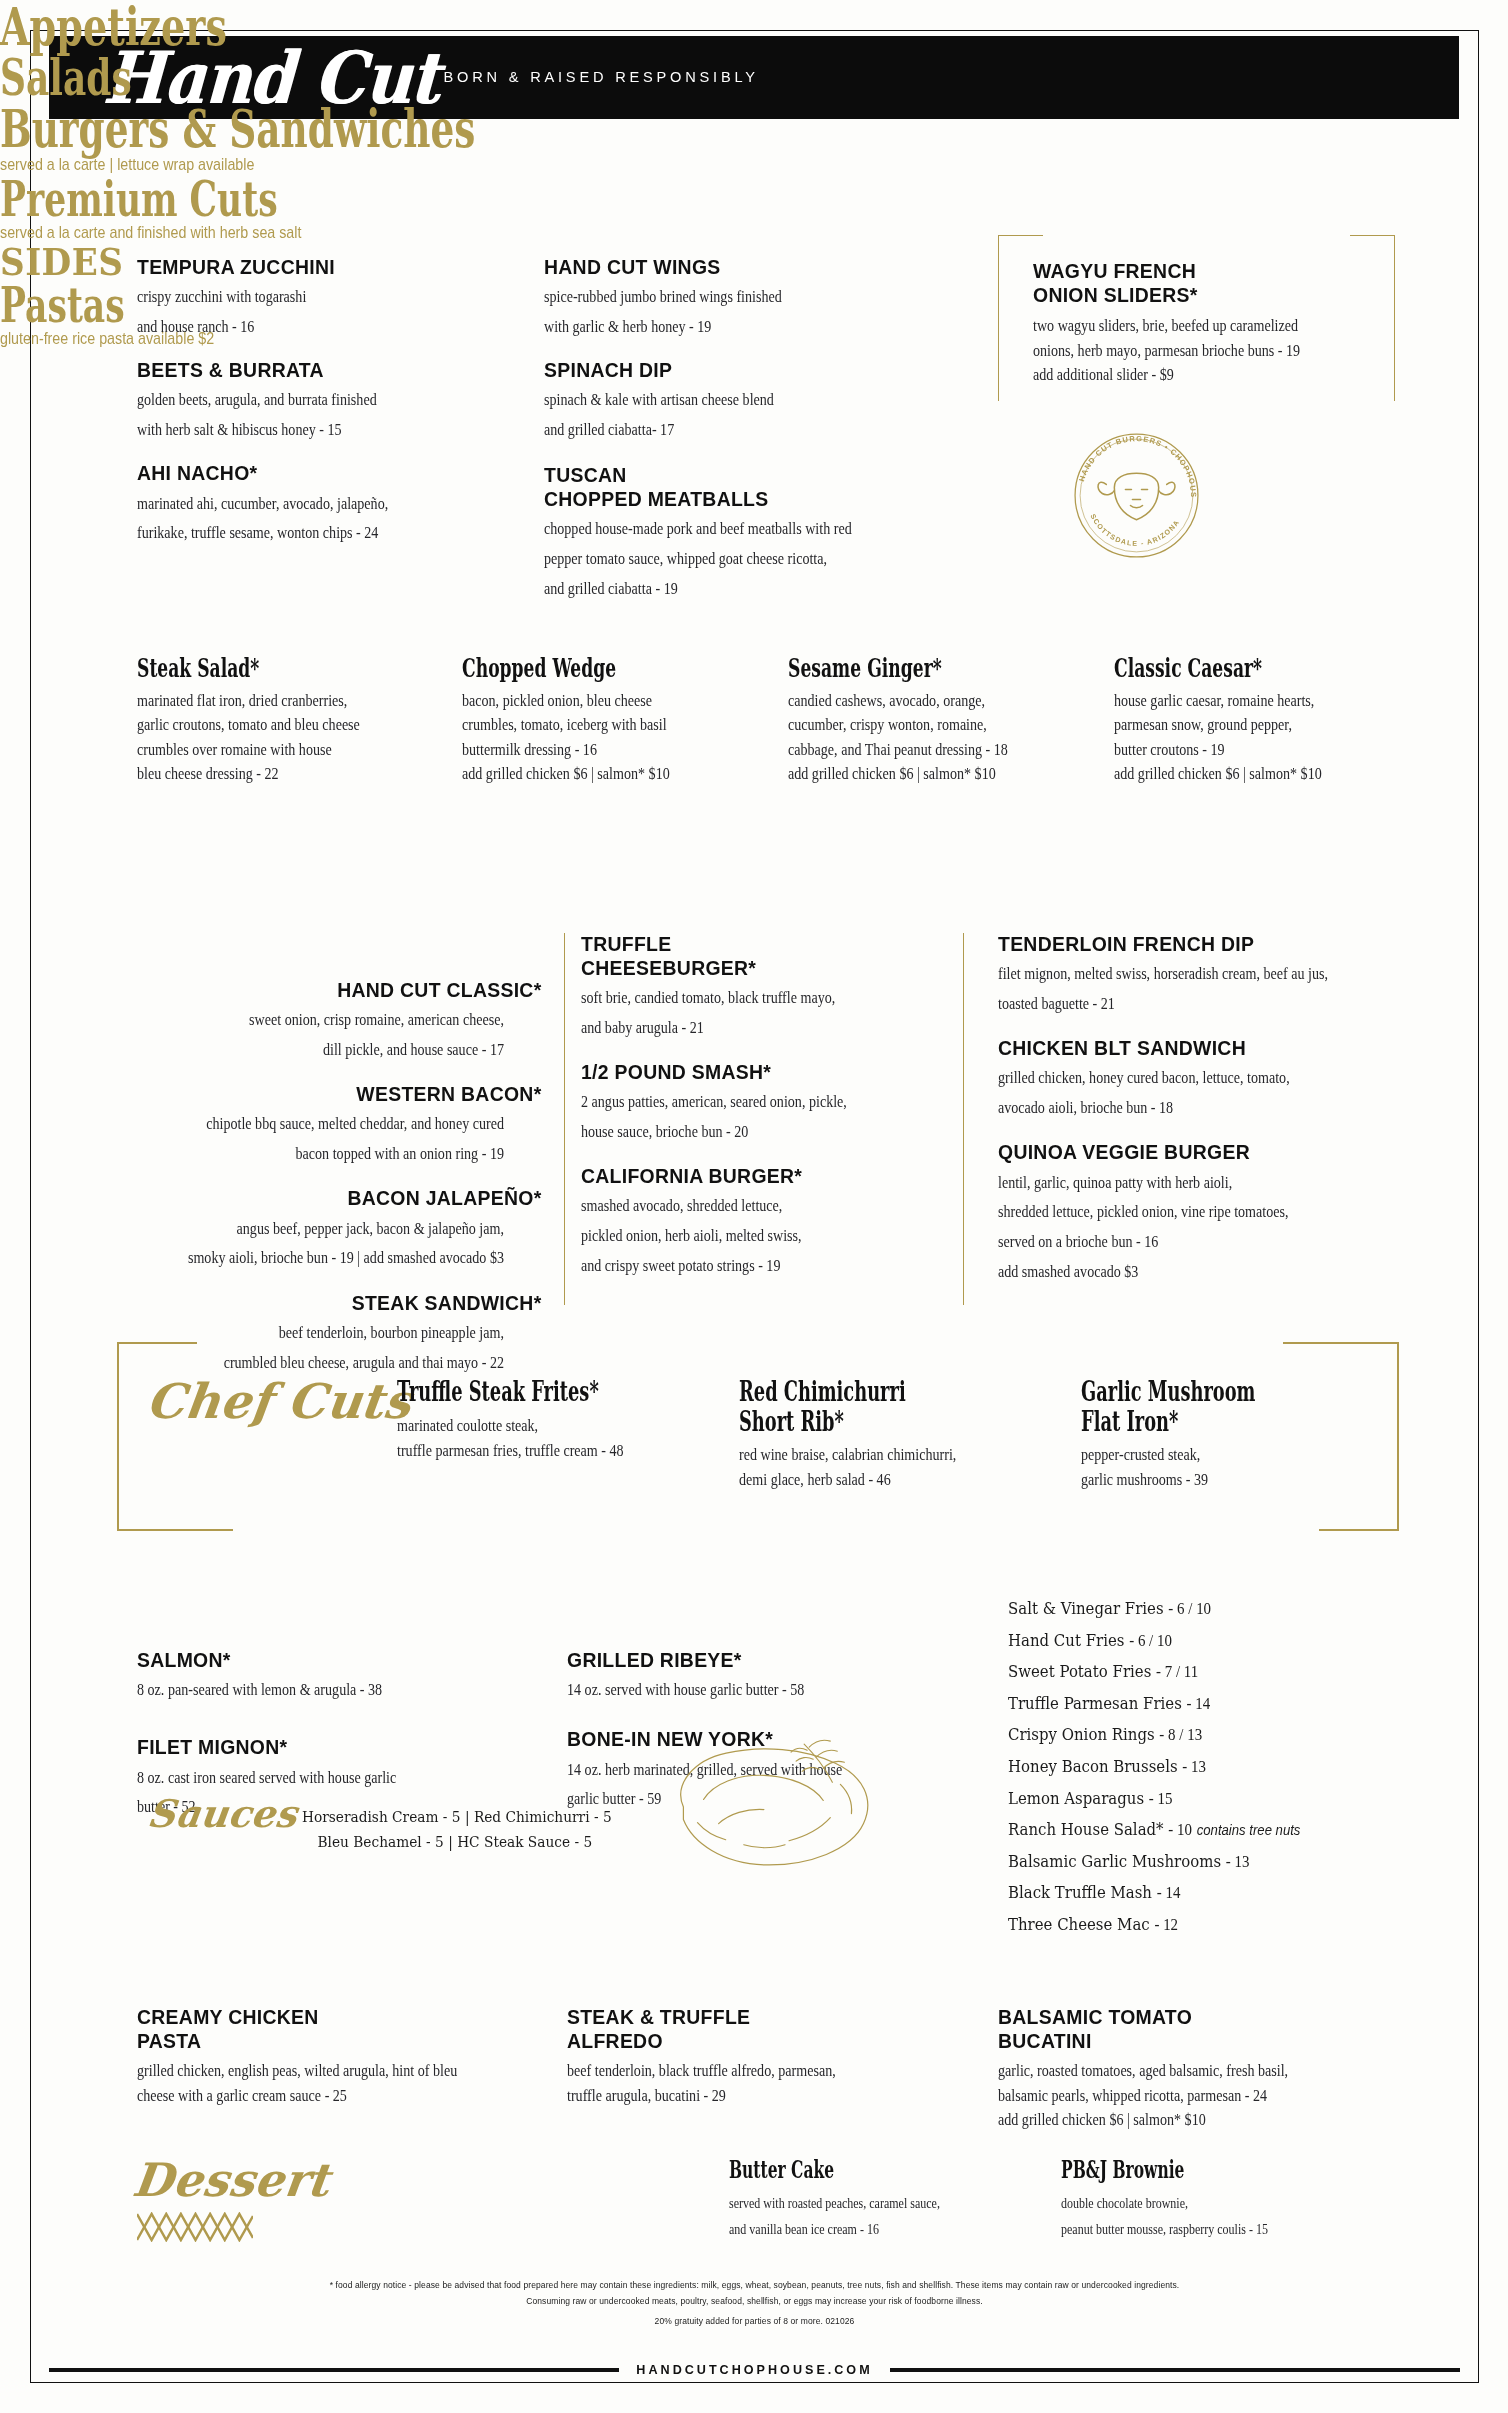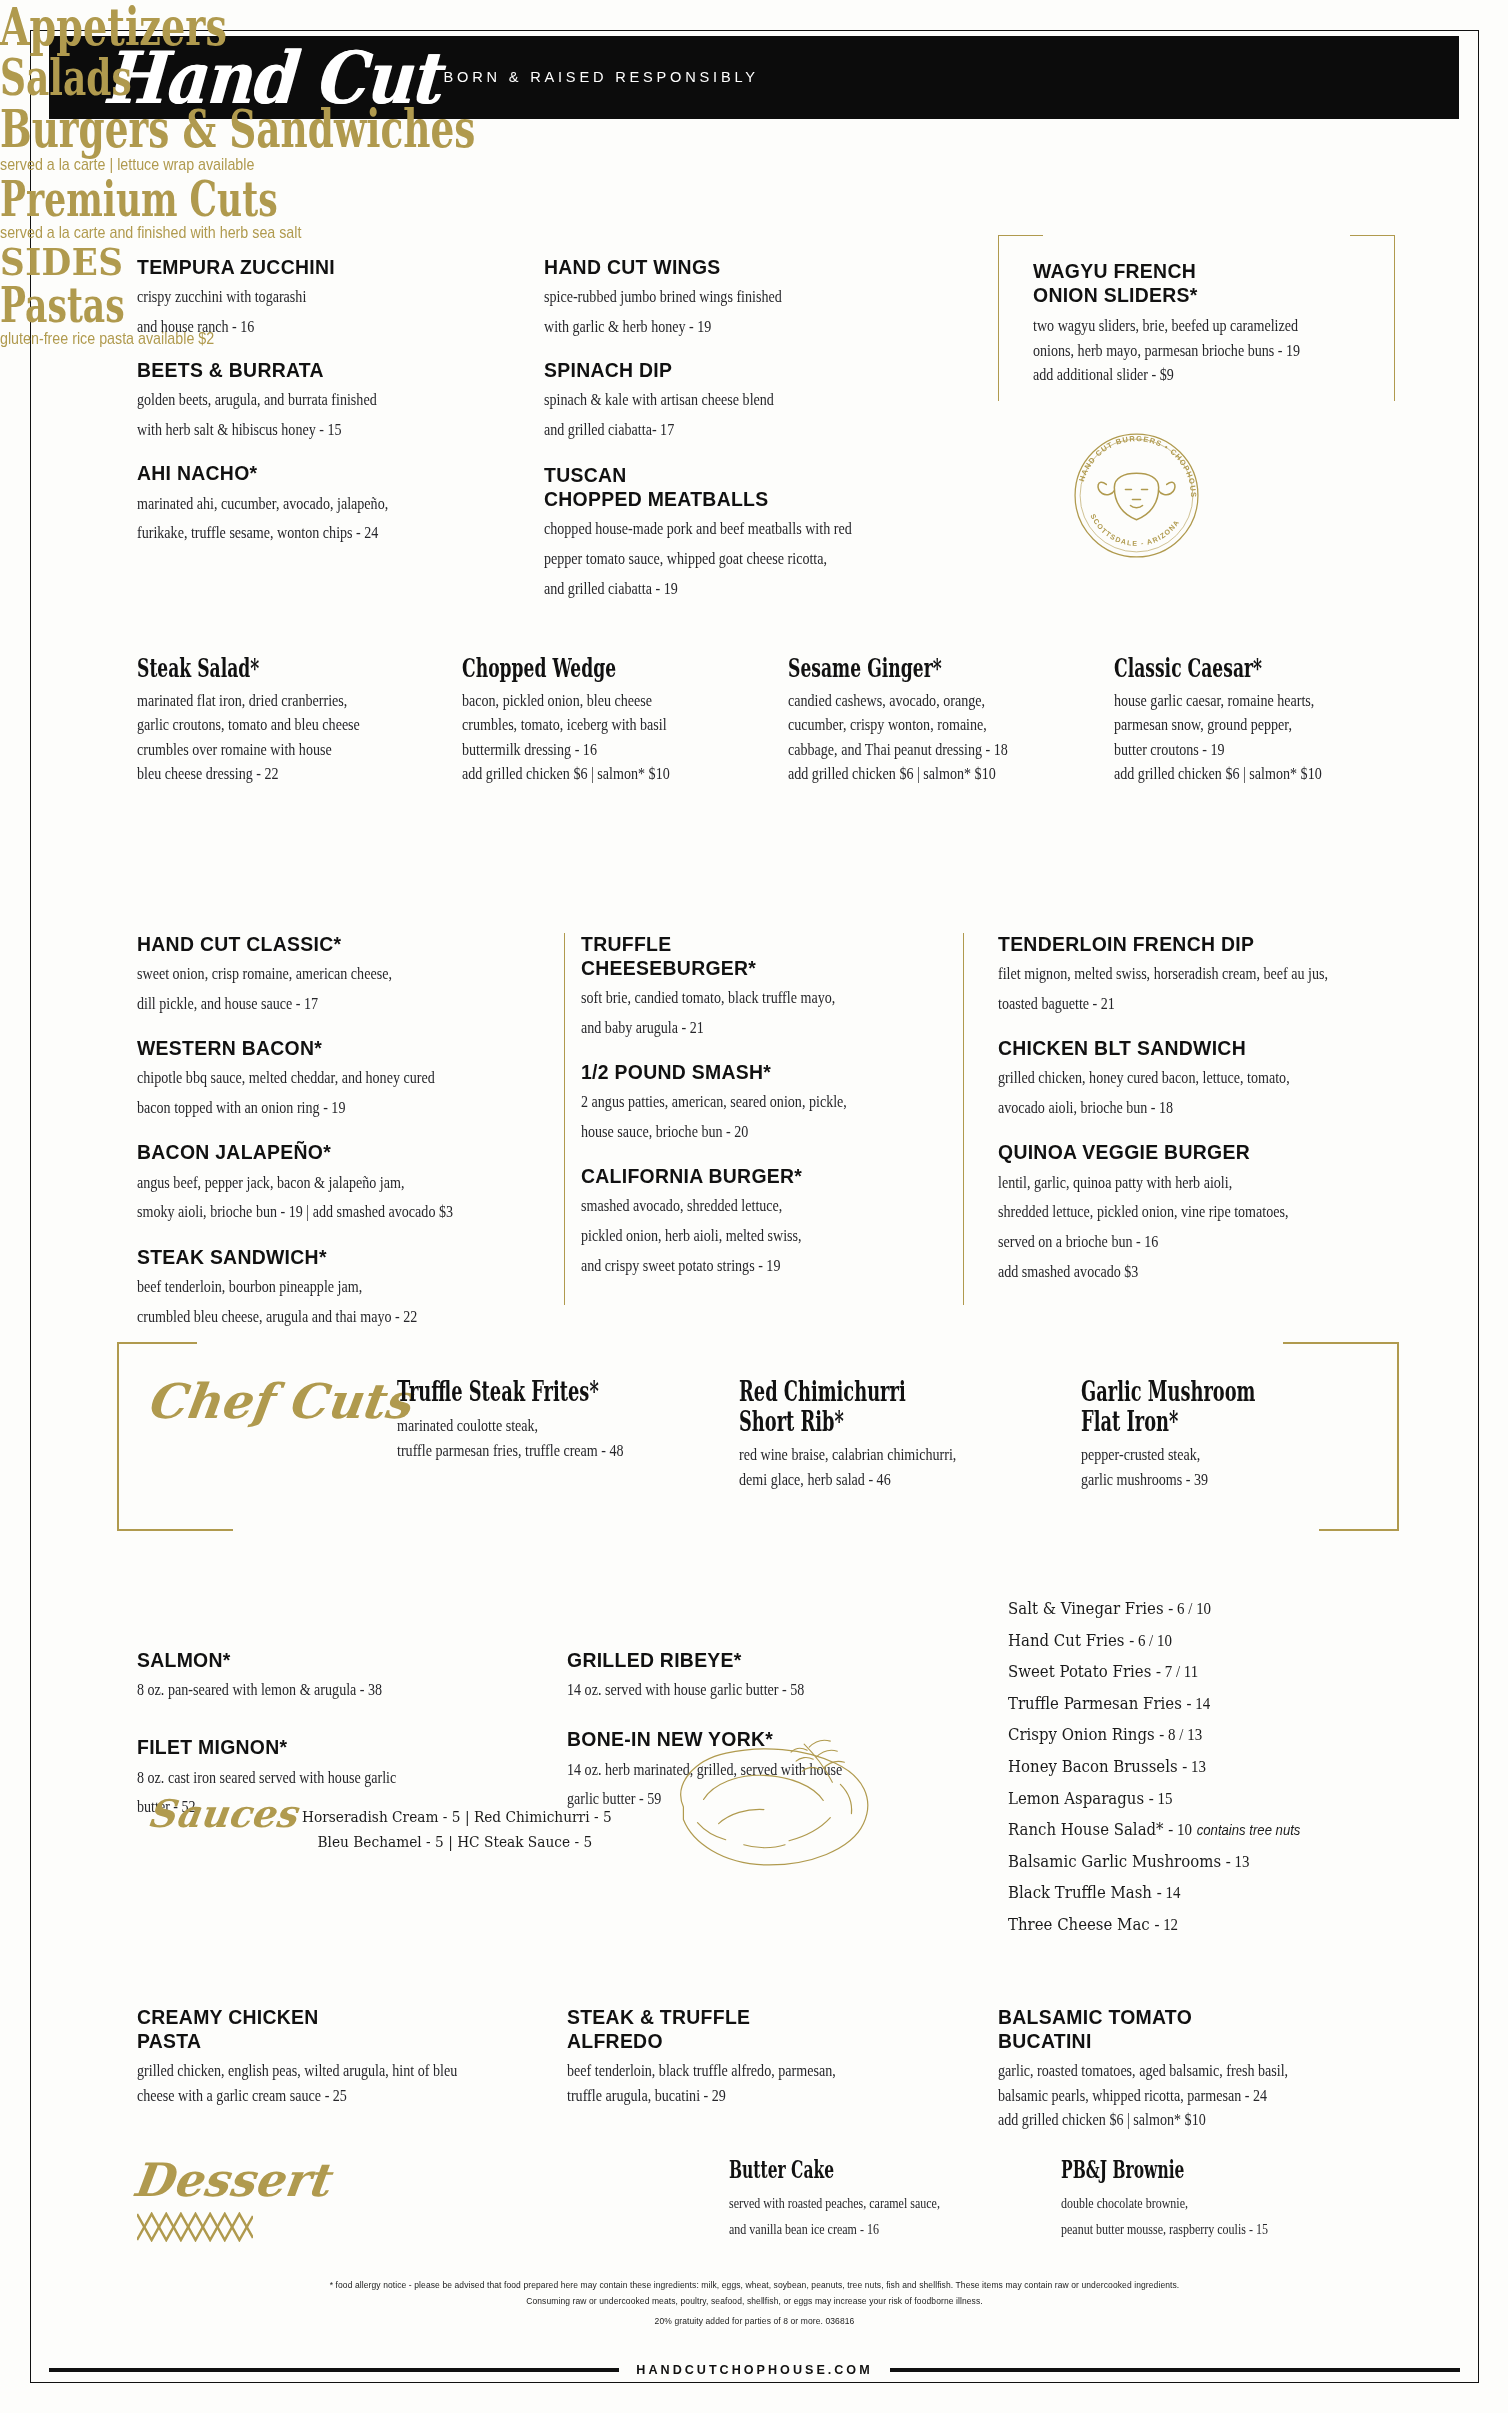--- a/index.html
+++ b/index.html
@@ -357,21 +357,21 @@
     <div class="item-desc">butter croutons - 19</div>
     <div class="item-desc">add grilled chicken $6 | salmon* $10</div>
   </div>
 
   <div class="section-title" style="left:137px; top:832px; font-size:52px;">Burgers &amp; Sandwiches</div>
   <div class="section-note" style="left:834px; top:885px;">served a la carte  |  lettuce wrap available</div>
 
   <div class="gold-vline" style="left:564px; top:933px; height:372px;"></div>
   <div class="gold-vline" style="left:963px; top:933px; height:372px;"></div>
 
-  <div class="col" style="left:137px; top:933px; width:417px;">
+  <div class="col" style="left:137px; top:979px; width:417px;text-align:right;">
     <div class="item">
       <div class="item-name-sans">HAND CUT CLASSIC*</div>
       <div class="item-desc">sweet onion, crisp romaine, american cheese,</div>
       <div class="item-desc">dill pickle, and house sauce - 17</div>
     </div>
     <div class="item" style="margin-top:21px;">
       <div class="item-name-sans">WESTERN BACON*</div>
       <div class="item-desc">chipotle bbq sauce, melted cheddar, and honey cured</div>
       <div class="item-desc">bacon topped with an onion ring - 19</div>
     </div>
@@ -602,21 +602,21 @@
     <div class="dessert-desc">and vanilla bean ice cream - 16</div>
   </div>
   <div class="col" style="left:1061px; top:2157px;">
     <div class="dessert-name">PB&amp;J Brownie</div>
     <div class="dessert-desc" style="margin-top:8px;">double chocolate brownie,</div>
     <div class="dessert-desc">peanut butter mousse, raspberry coulis - 15</div>
   </div>
 
   <div class="footnote" style="top:2296px; left:0;">Consuming raw or undercooked meats, poultry, seafood, shellfish, or eggs may increase your risk of foodborne illness.</div>
   <div class="footnote" style="top:2280px; left:0;">* food allergy notice - please be advised that food prepared here may contain these ingredients: milk, eggs, wheat, soybean, peanuts, tree nuts, fish and shellfish. These items may contain raw or undercooked ingredients.</div>
-  <div class="footnote" style="top:2316px; left:0;">20% gratuity added for parties of 8 or more.  036816</div>
+  <div class="footnote" style="top:2316px; left:0;">20% gratuity added for parties of 8 or more.  021026</div>
 
   <div class="footer-url-row" style="top:2363px;">
     <div class="rule"></div>
     <div class="url">HANDCUTCHOPHOUSE.COM</div>
     <div class="rule"></div>
   </div>
 
 </div>
 
 

